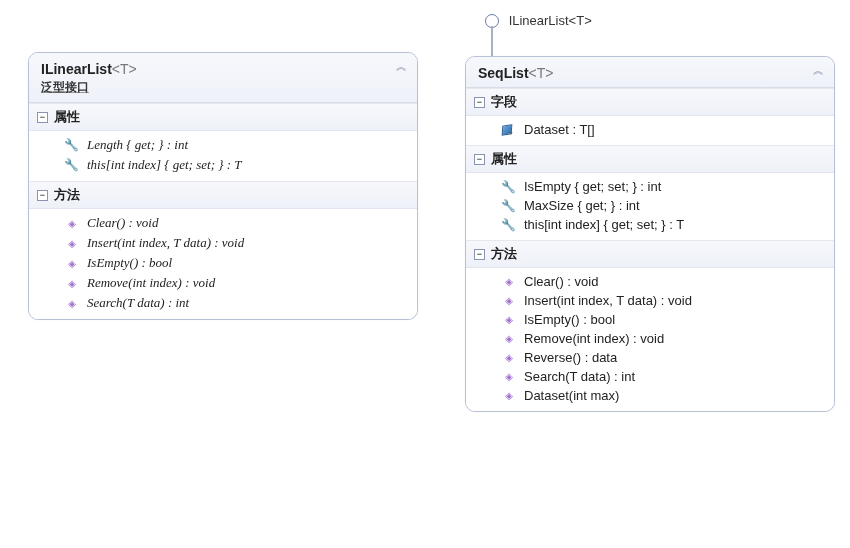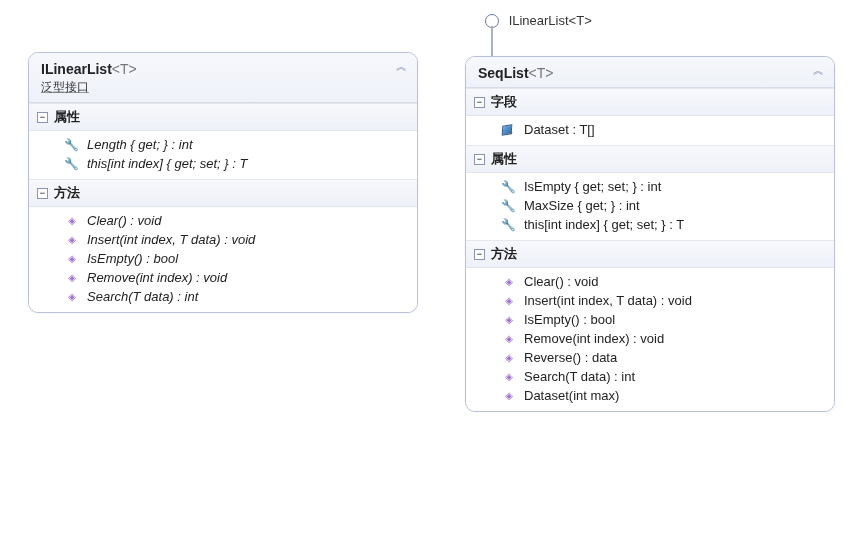--- a/index.html
+++ b/index.html
@@ -51,21 +51,21 @@
   .box-left { left: 28px; top: 52px; width: 390px; }
   .box-right { left: 465px; top: 56px; width: 370px; }
   .box-header {
     padding: 8px 12px 6px 12px;
     background: linear-gradient(to bottom, #f6f8fc, #eef1f8);
     border-bottom: 1px solid #d8dce8;
     position: relative;
   }
   .box-title { font-weight: bold; color: #222; font-size: 14px; }
   .box-title .generic { font-weight: normal; color: #777; }
-  .box-subtitle { font-weight: normal; font-size: 12px; color: #333; margin-top: 2px; text-decoration: underline; text-decoration-color: #999; }
+  .box-subtitle { font-weight: bold; font-size: 12px; color: #333; margin-top: 2px; text-decoration: underline; text-decoration-color: #999; }
   .chevrons {
     position: absolute;
     right: 10px;
     top: 10px;
     color: #8a94b0;
     font-size: 11px;
     line-height: 6px;
     cursor: pointer;
   }
   .section-header {
@@ -96,21 +96,21 @@
     background: #fff;
   }
   .member {
     display: flex;
     align-items: center;
     gap: 8px;
     padding: 2px 10px 2px 36px;
     font-size: 13px;
     color: #222;
   }
-  .italic .member-text { font-style: italic; }
+  .italic .member-text { font-style: italic; font-family: Liberation Serif, serif; }
   .icon { width: 14px; display: inline-flex; justify-content: center; }
   .wrench { color: #333; font-size: 12px; }
   .cube { color: #a070d0; font-size: 10px; display:inline-block; transform: rotate(0deg);}
   .field-box { width:10px; height:10px; background: linear-gradient(135deg,#6fa8dc,#2b6cb0); border:1px solid #2b5a90; display:inline-block; transform: skewY(-8deg) skewX(-4deg);}
   .star-sub { font-size: 9px; color:#555; position:relative; left:-3px; top:4px;}
 </style>
 </head>
 <body>
 
 <div class="lollipop">

